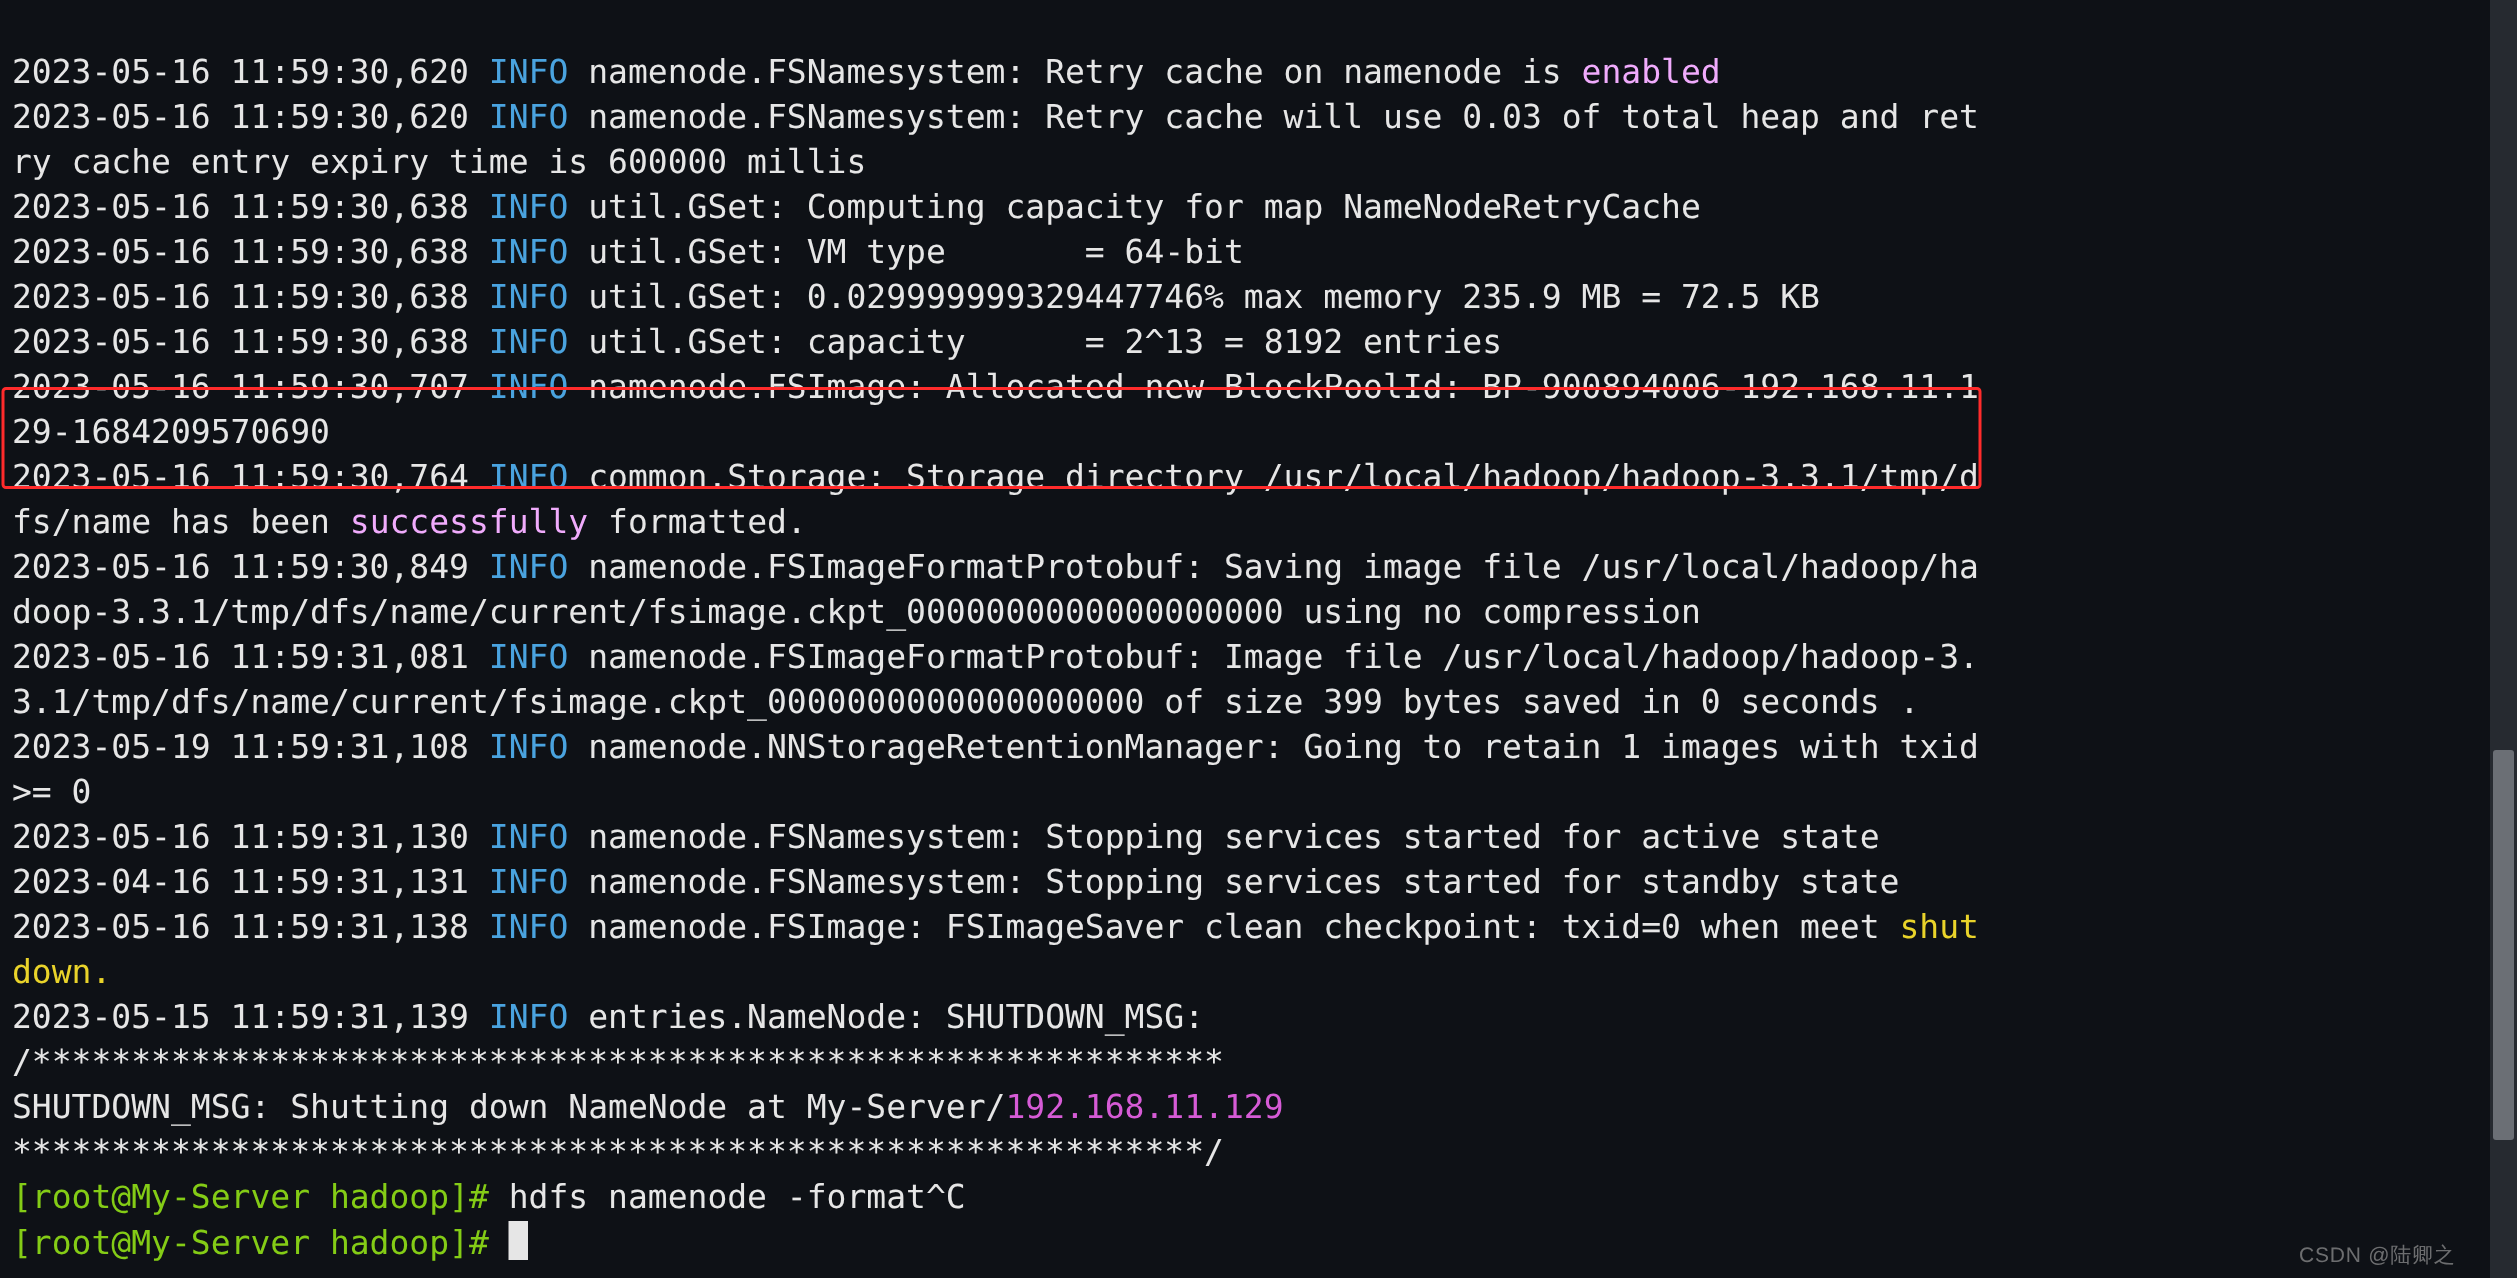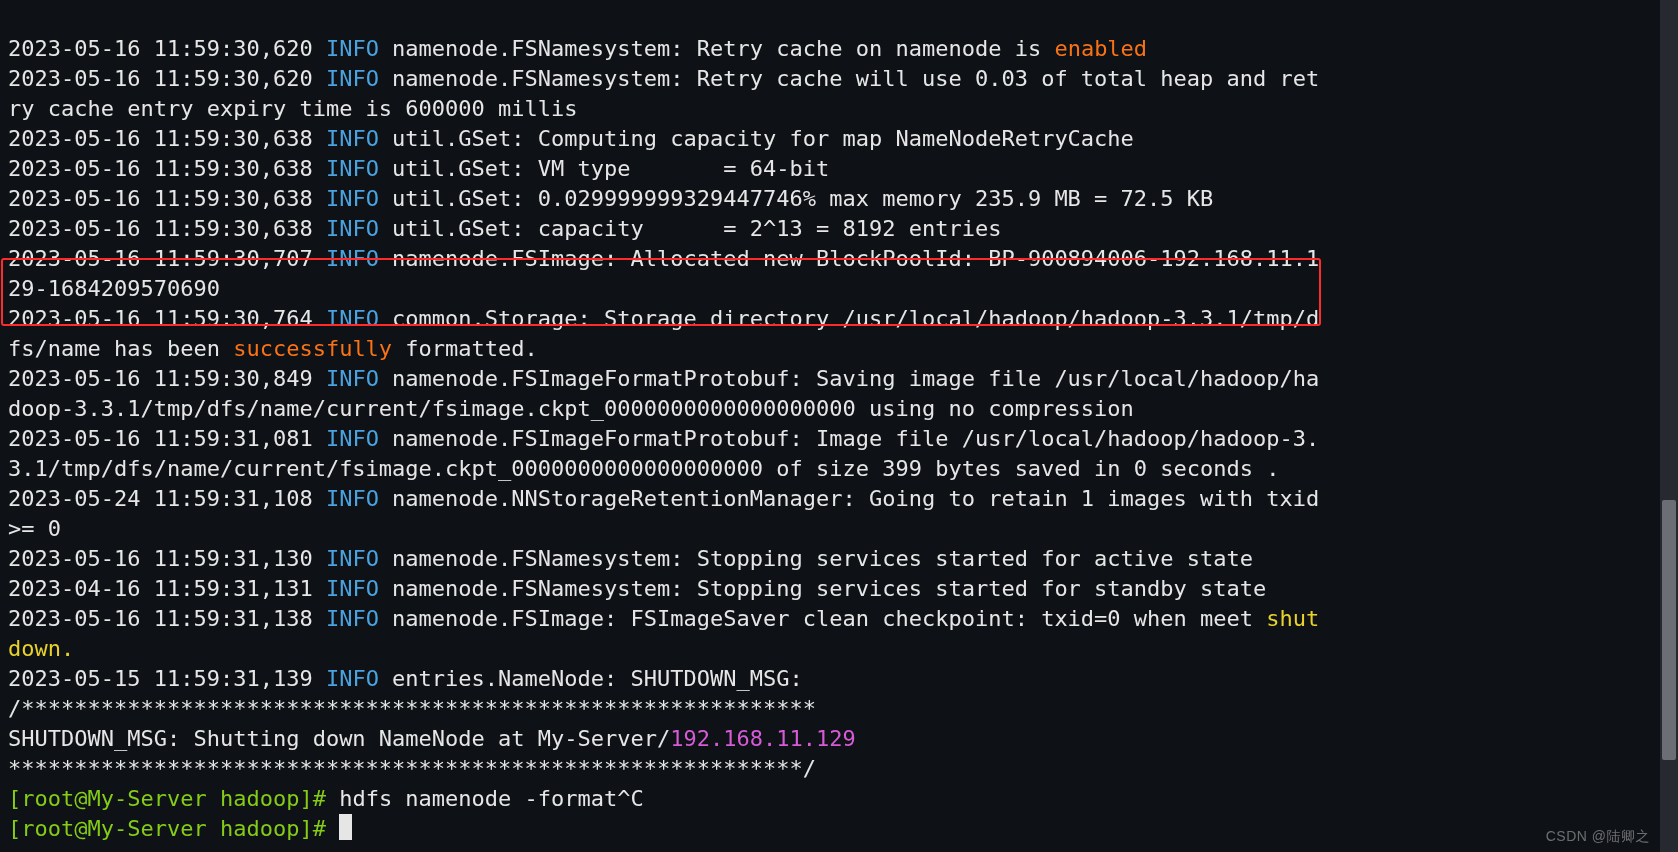--- a/index.html
+++ b/index.html
@@ -15,21 +15,21 @@
     font-size: 22px;
     line-height: 30px;
     color: #e6e6e6;
     padding: 4px 8px 4px 8px;
     white-space: pre-wrap;
     word-break: break-all;
     position: relative;
     width: 1320px;
   }
   .info   { color: #4aa3df; }
-  .green  { color: #f97316; }
+  .green  { color: #f0abfc; }
   .yellow { color: #e9d32a; }
   .magenta{ color: #d65bd6; }
   .prompt { color: #84cc16; }
   .hl-box {
     position: absolute;
     border: 2px solid #ff2b2b;
     border-radius: 3px;
     pointer-events: none;
   }
   .cursor-block {
@@ -51,21 +51,21 @@
     position: absolute;
     left: 2px;
     right: 2px;
     top: 500px;
     height: 260px;
     background: #6b6f75;
     border-radius: 2px;
   }
   .watermark {
     position: fixed;
-    right: 28px;
+    right: 41px;
     bottom: 6px;
     font-family: sans-serif;
     font-size: 14px;
     color: rgba(160,160,160,0.65);
     letter-spacing: 0.5px;
   }
 </style>
 </head>
 <body>
 
@@ -73,21 +73,21 @@
 <span><span>2023-05-16 11:59:30,620</span> <span class="info">INFO</span><span> namenode.FSNamesystem: Retry cache on namenode is </span><span class="green">enabled</span></span>
 <span><span>2023-05-16 11:59:30,620</span> <span class="info">INFO</span><span> namenode.FSNamesystem: Retry cache will use 0.03 of total heap and retry cache entry expiry time is 600000 millis</span></span>
 <span><span>2023-05-16 11:59:30,638</span> <span class="info">INFO</span><span> util.GSet: Computing capacity for map NameNodeRetryCache</span></span>
 <span><span>2023-05-16 11:59:30,638</span> <span class="info">INFO</span><span> util.GSet: VM type       = 64-bit</span></span>
 <span><span>2023-05-16 11:59:30,638</span> <span class="info">INFO</span><span> util.GSet: 0.029999999329447746% max memory 235.9 MB = 72.5 KB</span></span>
 <span><span>2023-05-16 11:59:30,638</span> <span class="info">INFO</span><span> util.GSet: capacity      = 2^13 = 8192 entries</span></span>
 <span><span>2023-05-16 11:59:30,707</span> <span class="info">INFO</span><span> namenode.FSImage: Allocated new BlockPoolId: BP-900894006-192.168.11.129-1684209570690</span></span>
 <span><span>2023-05-16 11:59:30,764</span> <span class="info">INFO</span><span> common.Storage: Storage directory /usr/local/hadoop/hadoop-3.3.1/tmp/dfs/name has been </span><span class="green">successfully</span><span> formatted.</span></span>
 <span><span>2023-05-16 11:59:30,849</span> <span class="info">INFO</span><span> namenode.FSImageFormatProtobuf: Saving image file /usr/local/hadoop/hadoop-3.3.1/tmp/dfs/name/current/fsimage.ckpt_0000000000000000000 using no compression</span></span>
 <span><span>2023-05-16 11:59:31,081</span> <span class="info">INFO</span><span> namenode.FSImageFormatProtobuf: Image file /usr/local/hadoop/hadoop-3.3.1/tmp/dfs/name/current/fsimage.ckpt_0000000000000000000 of size 399 bytes saved in 0 seconds .</span></span>
-<span><span>2023-05-24 11:59:31,108</span> <span class="info">INFO</span><span> namenode.NNStorageRetentionManager: Going to retain 1 images with txid &gt;= 0</span></span>
+<span><span>2023-05-19 11:59:31,108</span> <span class="info">INFO</span><span> namenode.NNStorageRetentionManager: Going to retain 1 images with txid &gt;= 0</span></span>
 <span><span>2023-05-16 11:59:31,130</span> <span class="info">INFO</span><span> namenode.FSNamesystem: Stopping services started for active state</span></span>
 <span><span>2023-04-16 11:59:31,131</span> <span class="info">INFO</span><span> namenode.FSNamesystem: Stopping services started for standby state</span></span>
 <span><span>2023-05-16 11:59:31,138</span> <span class="info">INFO</span><span> namenode.FSImage: FSImageSaver clean checkpoint: txid=0 when meet </span><span class="yellow">shutdown</span><span class="yellow">.</span></span>
 <span><span>2023-05-15 11:59:31,139</span> <span class="info">INFO</span><span> entries.NameNode: SHUTDOWN_MSG:</span></span>
 <span>/************************************************************</span>
 <span><span>SHUTDOWN_MSG: Shutting down NameNode at My-Server/</span><span class="magenta">192.168.11.129</span></span>
 <span>************************************************************/</span>
 <span><span class="prompt">[root@My-Server hadoop]# </span><span>hdfs namenode -format^C</span></span>
 <span><span class="prompt">[root@My-Server hadoop]# </span><span class="cursor-block"></span></span>
 <div class="hl-box" style="left:1px; top:258px; width:1316px; height:64px;"></div>

